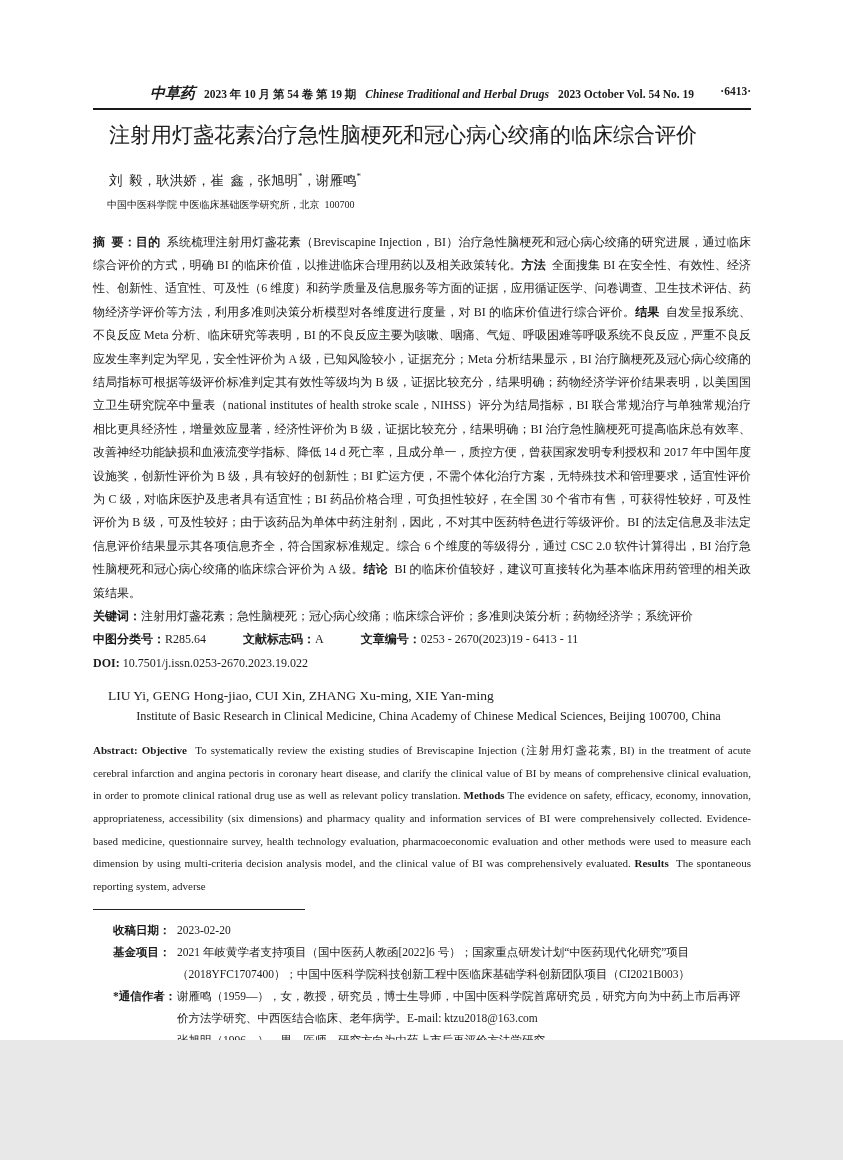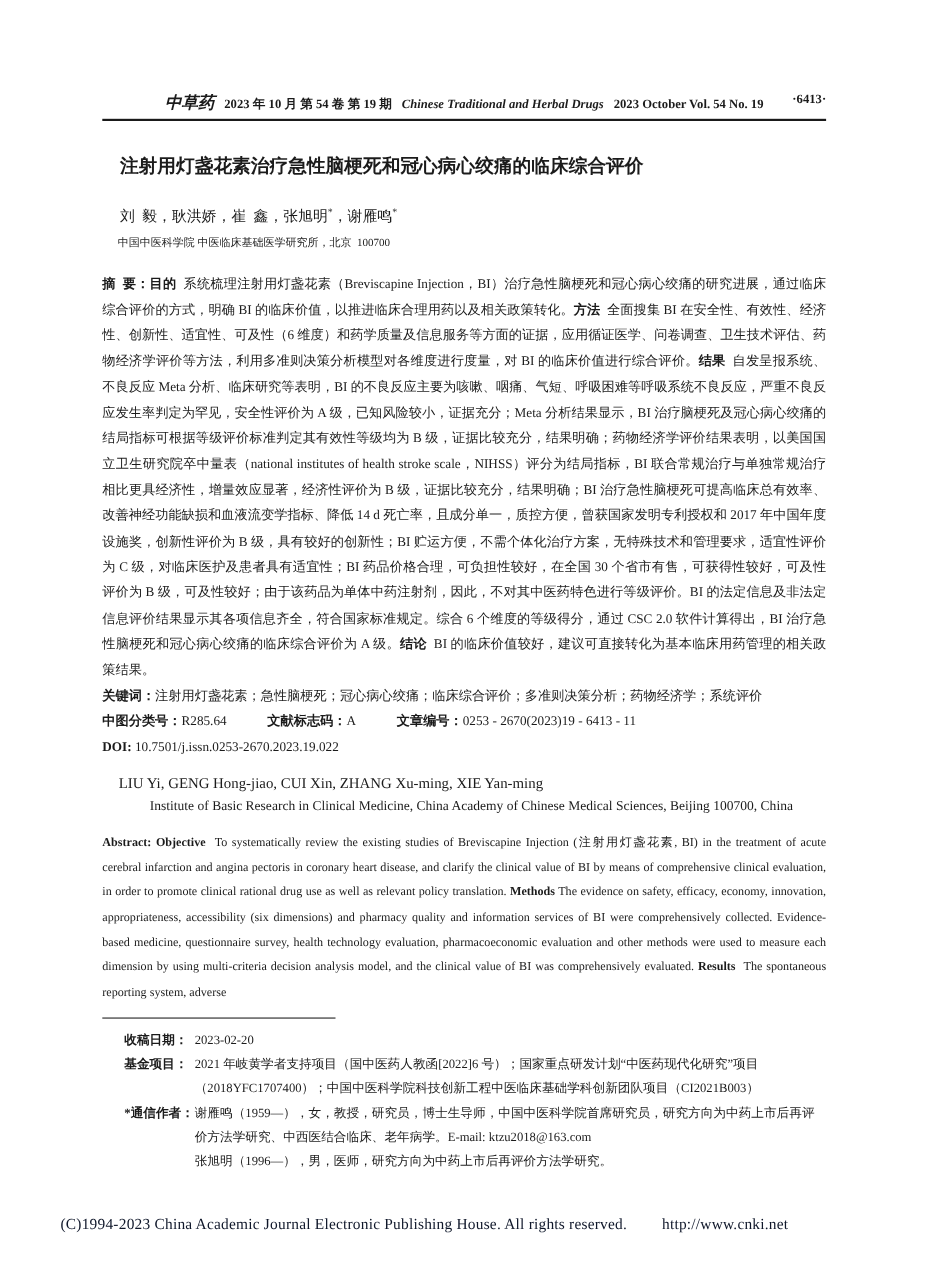--- a/index.html
+++ b/index.html
@@ -1,31 +1,31 @@
 <!DOCTYPE html>
 <html><head>
 <meta charset="utf-8">
 <style>
   html,body{margin:0;padding:0;background:#e8e8e8;}
-  .page{position:relative;width:843px;height:1160px;background:#ffffff;overflow:hidden;
+  .page{position:relative;width:843px;height:1040px;background:#ffffff;overflow:hidden;
         font-family:"Liberation Serif","DejaVu Serif",serif;color:#1b1b1b;margin:0 auto;}
   .content{position:absolute;left:93px;top:0;width:658px;}
 
   
   .header-row{margin-top:84px;position:relative;font-size:11.5px;white-space:nowrap;
               display:flex;justify-content:center;align-items:baseline;gap:9px;}
   .journal-logo{font-size:15px;font-weight:bold;font-style:italic;}
   .issue-cn{font-weight:bold;}
   .journal-en{font-style:italic;font-weight:bold;}
   .issue-en{font-weight:bold;}
   .page-number{position:absolute;right:0;top:1px;font-weight:bold;}
   .header-rule{border-top:2px solid #1a1a1a;margin-top:5px;height:0;}
 
   
-  .title-cn{margin-top:26px;padding-left:16px;font-size:17px;font-weight:bold;line-height:30px;}
+  .title-cn{margin-top:10px;padding-left:16px;font-size:21px;font-weight:normal;line-height:30px;}
   .authors-cn{margin-top:21px;padding-left:16px;font-size:13.5px;}
   .authors-cn sup{font-size:9px;}
   .affiliation-cn{margin-top:8px;padding-left:14px;font-size:10px;}
 
   .abstract-cn{margin-top:19px;font-size:12px;line-height:23.4px;text-align:justify;}
   .kv-line{font-size:12px;line-height:23.4px;}
   .kv-line b{font-family:inherit;}
   .clc-group{margin-right:34px;}
 
   

